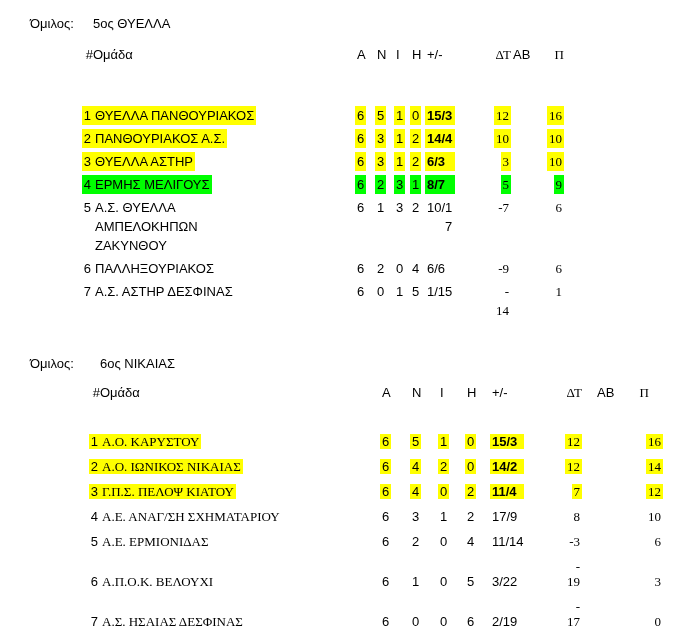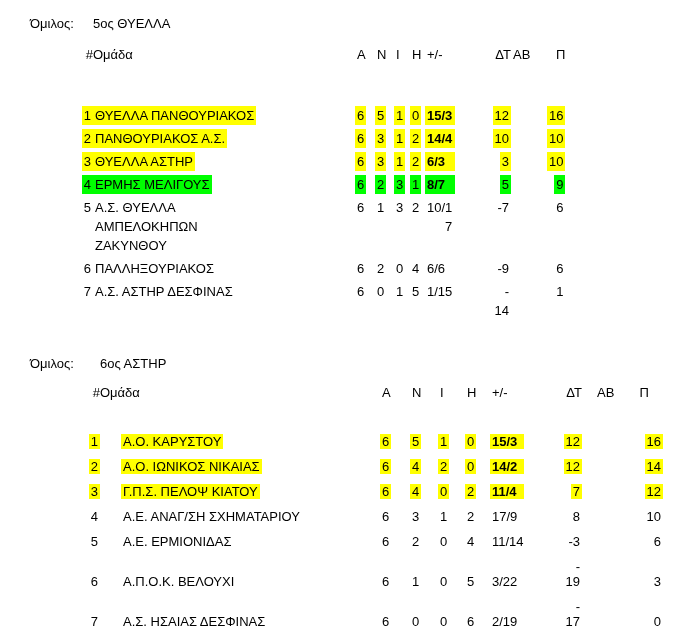--- a/index.html
+++ b/index.html
@@ -35,30 +35,30 @@
   .t1 .spacer-row td{height:38px;padding:0;}
   
   .t2{line-height:15px;margin-top:30px;}
   .t2 td{padding:4px 0 6px;vertical-align:bottom;}
   .t2 .col-rank{width:70px}.t2 .col-team{width:280px}
   .t2 .col-played{width:30px}.t2 .col-wins{width:28px}
   .t2 .col-draws{width:27px}.t2 .col-losses{width:25px}
   .t2 .col-goals{width:65px}.t2 .col-diff{width:27px}
   .t2 .col-ab{width:38px}.t2 .col-points{width:43px}
   .t2 .spacer-row td{height:24px;padding:0;}
-  .t2 td.c-team .val{margin-left:21px;}
+  .t2 td.c-team .val{font-family:Liberation Serif, serif;}
   .t2 .head-row td.c-ab{padding-left:15px;}
   .t2 .head-row td.c-points{padding-right:14px;box-sizing:border-box;}
   
   .title-row td{padding-bottom:10px;white-space:nowrap;}
   .title-row td.c-rank{text-align:left;}
   td.c-rank{text-align:right;}
   td.c-team{text-align:left;}
   td.c-played,td.c-wins,td.c-draws,td.c-losses,td.c-goals,td.c-ab{text-align:left;}
-  td.c-diff,td.c-points{text-align:right;}
+  td.c-diff,td.c-points{text-align:right;font-family:Liberation Serif, serif;}
   .head-row td.c-played,.head-row td.c-wins,.head-row td.c-draws,
   .head-row td.c-losses,.head-row td.c-goals,.head-row td.c-ab{padding-left:2px;}
   .val{
     display:inline-block;
     white-space:pre-line;
     padding:0 2px;
   }
   .c-goals .val{text-align:right;}
   .c-goals .val.hl-yellow,.c-goals .val.hl-green{text-align:left;font-weight:bold;}
   .t1 .c-goals .val.hl-yellow,.t1 .c-goals .val.hl-green{min-width:26px;}
@@ -203,21 +203,21 @@
           <col class="col-draws">
           <col class="col-losses">
           <col class="col-goals">
           <col class="col-diff">
           <col class="col-ab">
           <col class="col-points">
         </colgroup>
         <tbody>
           <tr class="title-row">
             <td class="c-rank">Όμιλος:</td>
-            <td class="c-team" colspan="9">6ος ΑΣΤΗΡ</td>
+            <td class="c-team" colspan="9">6ος ΝΙΚΑΙΑΣ</td>
           </tr>
           <tr class="head-row">
             <td class="c-rank">#</td>
             <td class="c-team">Ομάδα</td>
             <td class="c-played">Α</td>
             <td class="c-wins">Ν</td>
             <td class="c-draws">Ι</td>
             <td class="c-losses">Η</td>
             <td class="c-goals">+/-</td>
             <td class="c-diff">ΔΤ</td>

